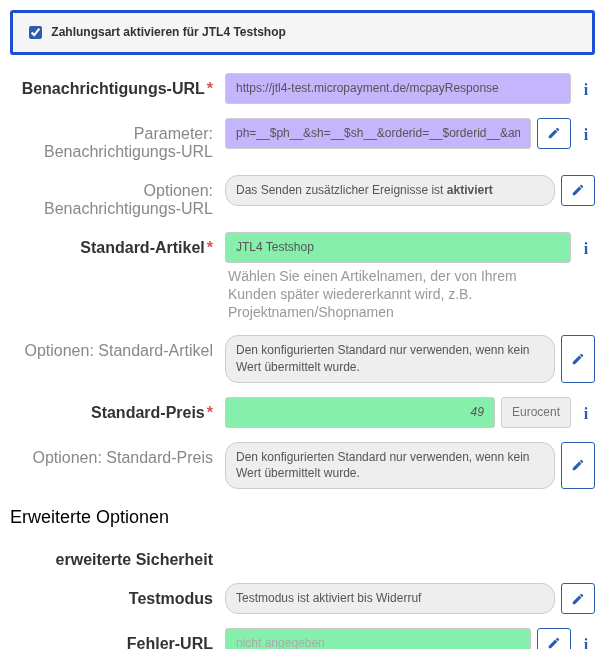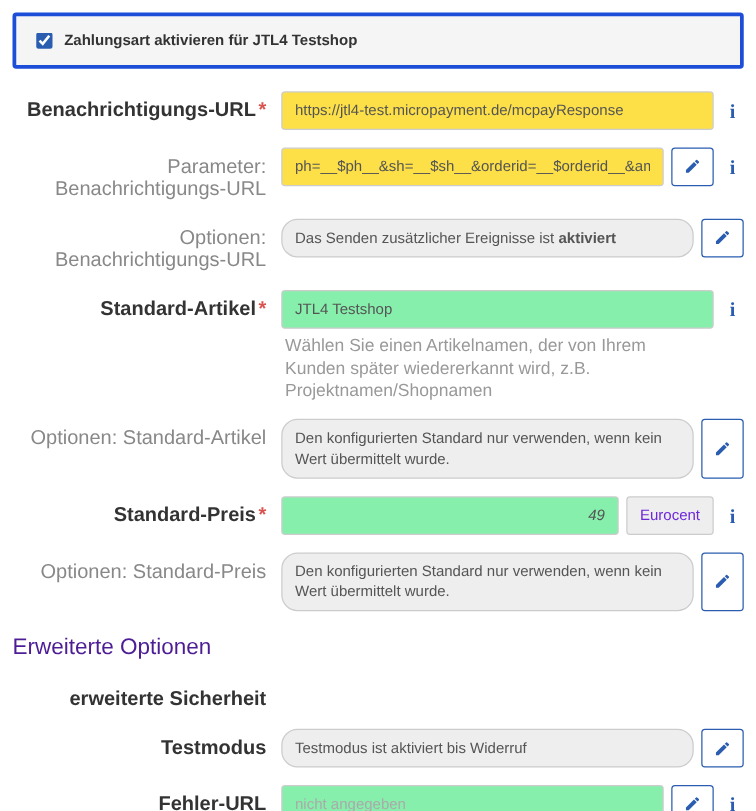--- a/index.html
+++ b/index.html
@@ -56,29 +56,29 @@
     border: 1px solid #ccc;
     border-radius: 3px;
     padding: 6px 10px;
     font-size: 12px;
     font-family: inherit;
     line-height: 1.4;
     background: #86efac;
     color: #555;
   }
   .fld[readonly], .fld.ro {
-    background: #fde047;
+    background: #c4b5fd;
     color: #555;
   }
   .fld.num { text-align: right; font-style: italic; }
   .addon {
     border: 1px solid #ccc;
     border-radius: 3px;
     background: #eeeeee;
-    color: #6d28d9;
+    color: #737373;
     padding: 6px 10px;
     font-size: 12px;
     display: flex;
     align-items: center;
   }
   .edit-btn {
     width: 34px;
     min-width: 34px;
     border: 1px solid #2a5db0;
     border-radius: 3px;
@@ -105,21 +105,21 @@
     color: #999;
     font-size: 14px;
     line-height: 1.3;
     margin: 4px 0 14px 215px;
     padding-left: 3px;
     max-width: 320px;
   }
   .section-heading {
     font-size: 18px;
     font-weight: normal;
-    color: #4c1d95;
+    color: #000000;
     margin: 18px 0 16px 0;
   }
   .pill {
     flex: 1;
     min-height: 30px;
     border: 1px solid #ccc;
     border-radius: 13px;
     background: #eeeeee;
     color: #555;
     padding: 6px 10px;

